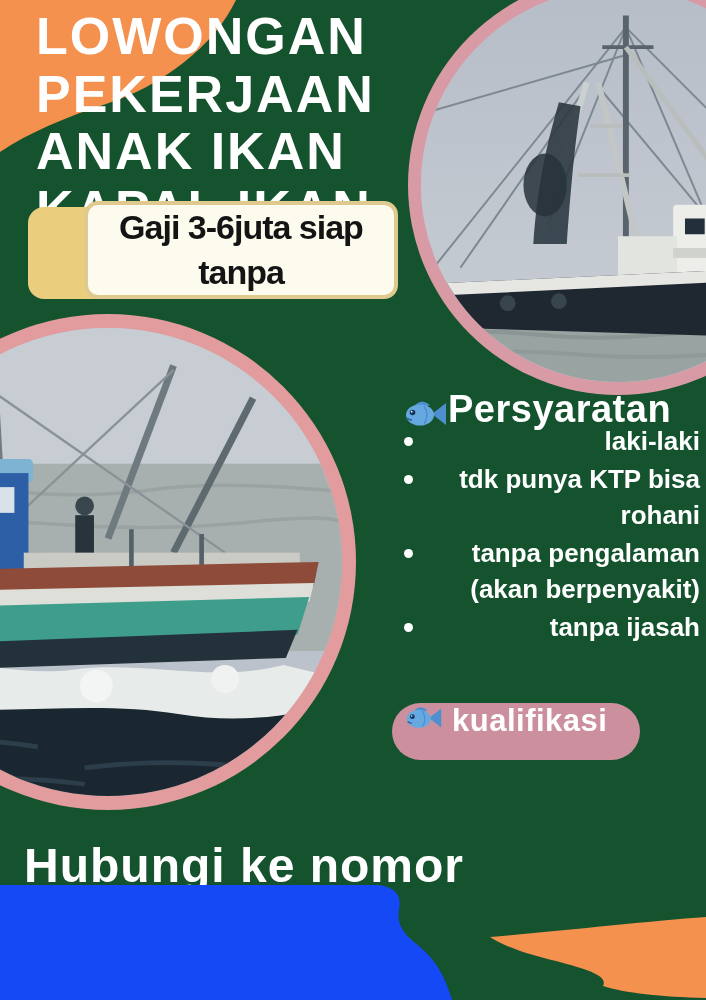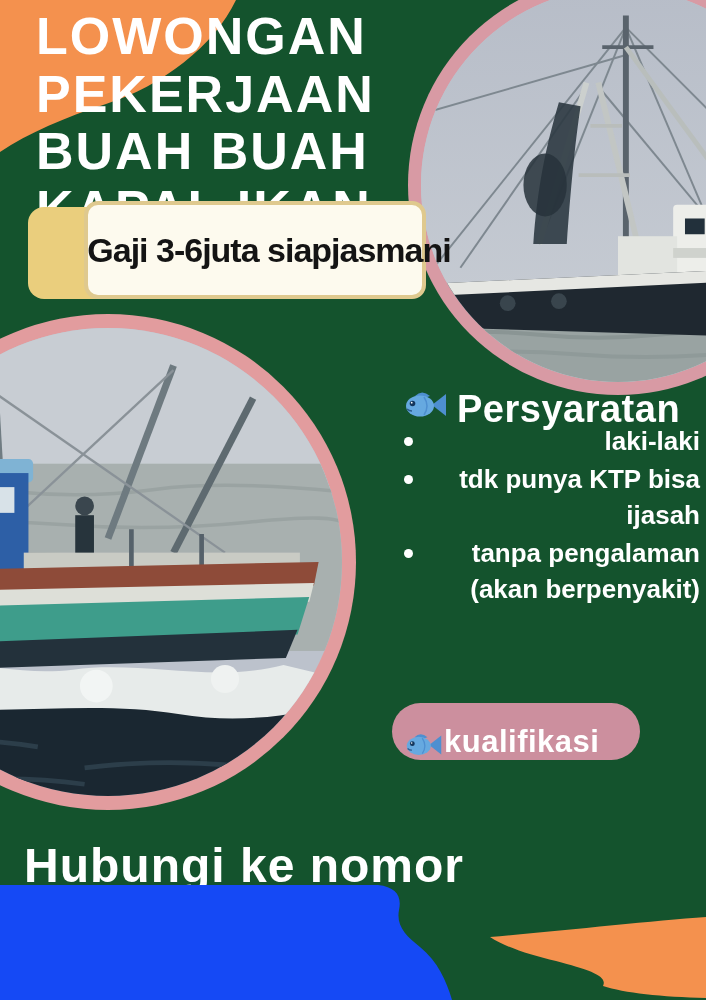--- a/index.html
+++ b/index.html
@@ -19,39 +19,39 @@
     letter-spacing:2px;
   }
   
   .banner-back{
     position:absolute;left:28px;top:207px;width:330px;height:92px;
     background:#eace7d;border-radius:16px;
   }
   .banner-front{
     position:absolute;left:84px;top:201px;width:306px;height:90px;
     background:#fdfaee;border:4px solid #dfc98e;border-radius:14px;
-    display:flex;flex-direction:row;justify-content:center;align-items:center;padding-left:28px;
+    display:flex;flex-direction:column;justify-content:center;align-items:center;
   }
   .banner-front .line{
     color:#141414;font-size:34px;font-weight:700;line-height:45px;
     letter-spacing:-1px;white-space:nowrap;
   }
   
   .photo-circle{position:absolute;border-radius:50%;}
   .photo-circle .photo-inner{
     position:absolute;border-radius:50%;overflow:hidden;background:#bcc2cc;
   }
   .circle-right{left:408px;top:-25px;width:420px;height:420px;background:#d89aa4;}
   .circle-right .photo-inner{left:13px;top:13px;width:394px;height:394px;}
   .circle-left{left:-140px;top:314px;width:496px;height:496px;background:#e29c9e;}
   .circle-left .photo-inner{left:14px;top:14px;width:468px;height:468px;}
   .photo-inner svg{width:100%;height:100%;display:block;}
   
   .req-heading{
-    position:absolute;left:404px;top:388px;display:flex;align-items:flex-start;gap:9px;
+    position:absolute;left:404px;top:388px;display:flex;align-items:flex-end;gap:0;
   }
   .req-heading .heading-text{
     color:#ffffff;font-size:38px;font-weight:700;letter-spacing:0.5px;
   }
   .fish{flex:0 0 auto;}
   ul.plist{
     position:absolute;margin:0;padding:0;list-style:none;width:300px;
   }
   ul.plist li{
     position:relative;padding-left:26px;margin-bottom:2px;
@@ -62,21 +62,21 @@
     content:"";position:absolute;left:4px;top:14px;width:9px;height:9px;
     border-radius:50%;background:#ffffff;
   }
   .list-req{left:400px;top:423px;text-align:right;}
   .list-qual{left:400px;top:764px;}
   .list-qual li{line-height:34px;}
   .list-qual li::before{top:13px;}
   .qual-pill{
     position:absolute;left:392px;top:703px;width:248px;height:57px;
     background:#cc8f9e;border-radius:29px;
-    display:flex;align-items:flex-end;gap:1px;padding-left:13px;box-sizing:border-box;
+    display:flex;align-items:flex-start;gap:9px;padding-left:13px;box-sizing:border-box;
   }
   .qual-pill .heading-text{
     color:#ffffff;font-size:31px;font-weight:700;letter-spacing:0.5px;
   }
   
   .contact{
     position:absolute;left:24px;top:838px;
     color:#ffffff;font-size:48px;font-weight:700;letter-spacing:1px;white-space:nowrap;
   }
 </style>
@@ -139,28 +139,28 @@
         <path d="M8 150 L200 141 L200 147 L12 156 Z" fill="#e6e7e3"></path>
         <circle cx="44" cy="160" r="4" fill="#39454d"></circle>
         <circle cx="70" cy="159" r="4" fill="#39454d"></circle>
       </svg>
     </div>
   </div>
 
   <div class="title">
     <div>LOWONGAN</div>
     <div>PEKERJAAN</div>
-    <div>BUAH BUAH</div>
+    <div>ANAK IKAN</div>
     <div>KAPAL IKAN</div>
   </div>
 
   <div class="banner-back"></div>
   <div class="banner-front">
     <div class="line">Gaji 3-6juta siap</div>
-    <div class="line">jasmani</div>
+    <div class="line">tanpa</div>
   </div>
 
   <div class="photo-circle circle-left">
     <div class="photo-inner">
       <svg viewBox="0 0 200 200" preserveAspectRatio="xMidYMid slice">
         <rect x="0" y="0" width="200" height="70" fill="#c8cdd3"></rect>
         <rect x="0" y="58" width="200" height="80" fill="#a8b0af"></rect>
         <g stroke="#9aa3a2" stroke-width="1.5" fill="none">
           <path d="M0 70 Q30 67 60 70 T120 69 T200 70"></path>
           <path d="M0 84 Q40 81 80 84 T160 83 T200 84"></path>
@@ -214,22 +214,23 @@
       <path d="M20 8 Q26 17 20 26" stroke="#4e8fd0" stroke-width="1.5" fill="none"></path>
       <circle cx="8.5" cy="14.5" r="2.8" fill="#14365c"></circle>
       <circle cx="7.7" cy="13.7" r="0.9" fill="#ffffff"></circle>
       <path d="M3 20 Q5 22 8 22" stroke="#2d5d8f" stroke-width="1.4" fill="none"></path>
     </svg>
     <span class="heading-text">Persyaratan</span>
   </div>
 
   <ul class="plist list-req">
     <li>laki-laki</li>
-    <li>tdk punya KTP bisa ijasah</li>
+    <li>tdk punya KTP bisa rohani</li>
     <li>tanpa pengalaman (akan berpenyakit)</li>
+    <li>tanpa ijasah</li>
   </ul>
 
   <div class="qual-pill">
     <svg class="fish" width="38" height="30" viewBox="0 0 44 32" aria-hidden="true">
       <path d="M28 16 L42 5 L42 27 Z" fill="#4e8fd0"></path>
       <path d="M11 7 Q18 0 26 7 L18 10 Z" fill="#4e8fd0"></path>
       <ellipse cx="16" cy="17" rx="14" ry="10.5" fill="#66a9e0"></ellipse>
       <path d="M20 8 Q26 17 20 26" stroke="#4e8fd0" stroke-width="1.5" fill="none"></path>
       <circle cx="8.5" cy="14.5" r="2.8" fill="#14365c"></circle>
       <circle cx="7.7" cy="13.7" r="0.9" fill="#ffffff"></circle>

